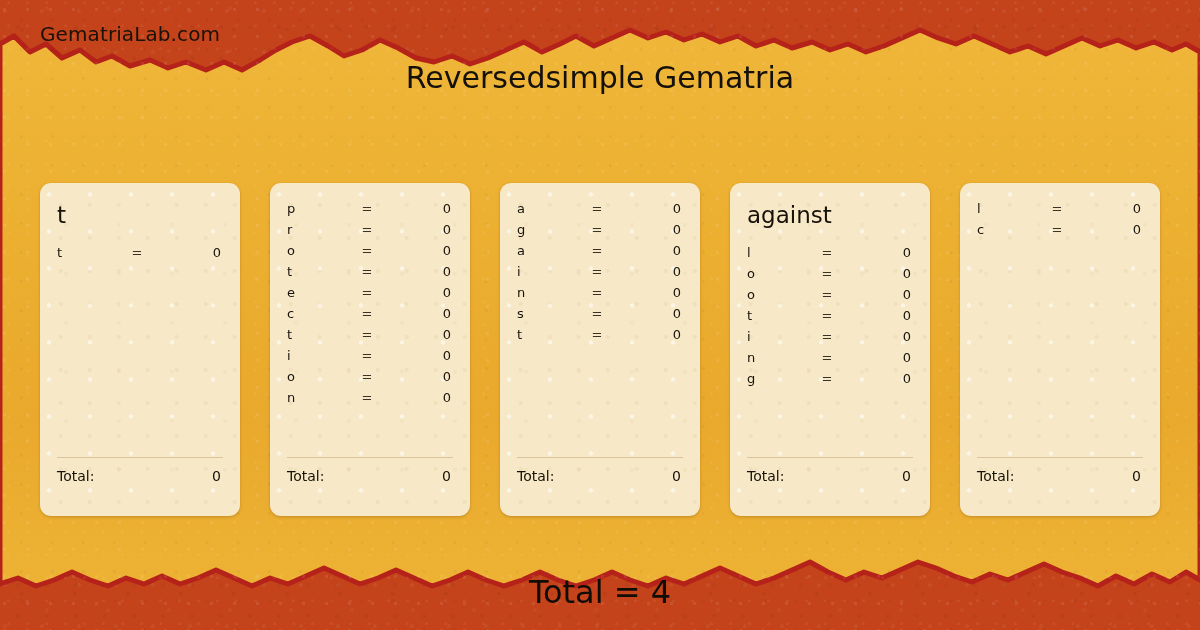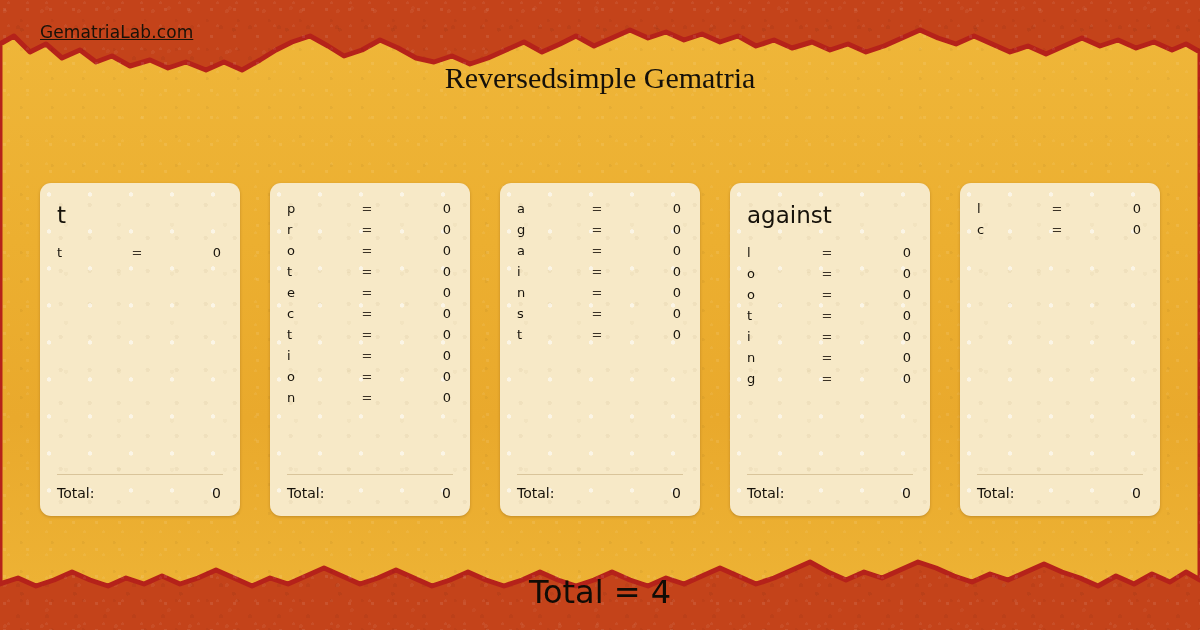--- a/index.html
+++ b/index.html
@@ -49,43 +49,41 @@
       radial-gradient(circle at 68% 72%, rgba(0,0,0,0.10) 0 1.5px, transparent 1.6px),
       radial-gradient(circle at 45% 12%, rgba(255,255,255,0.18) 0 1.5px, transparent 1.6px);
     background-size: 23px 27px, 31px 29px, 19px 23px;
   }
 
   
   #logo {
     position: absolute;
     left: 40px;
     top: 22px;
-    font-size: 17px;
+    font-size: 20px;
     color: #1a1208;
     letter-spacing: 0.1px;
     z-index: 7;
     font-family: "DejaVu Sans", "Liberation Sans", sans-serif;
-    text-decoration: underline;
   }
 
   
   #heading-wrap {
     position: absolute;
     left: 0;
     top: 56px;
     width: 1200px;
     text-align: center;
     z-index: 6;
   }
   #title {
     font-size: 30px;
     color: #14100a;
     line-height: 44px;
     font-weight: 400;
-    font-family: Liberation Serif, serif;
   }
   #subtitle {
     margin-top: 18px;
     font-size: 30px;
     color: #14100a;
     line-height: 44px;
     font-weight: 400;
   }
 
   
@@ -148,21 +146,21 @@
   }
   .row .val {
     flex: 1 1 auto;
     text-align: right;
     padding-right: 2px;
   }
   .card-footer {
     flex: 0 0 auto;
     border-top: 1px solid #d9c49a;
     padding-top: 10px;
-    padding-bottom: 15px;
+    padding-bottom: 32px;
     display: flex;
     align-items: baseline;
     font-size: 14px;
     color: #16120a;
   }
   .card-footer .tot-label {
     flex: 1 1 auto;
     text-align: left;
   }
   .card-footer .tot-val {

